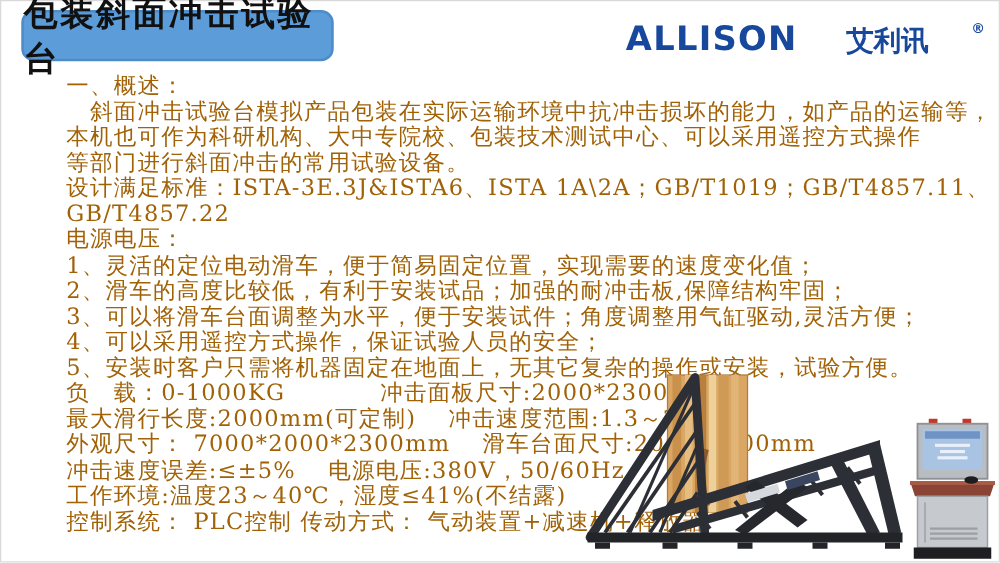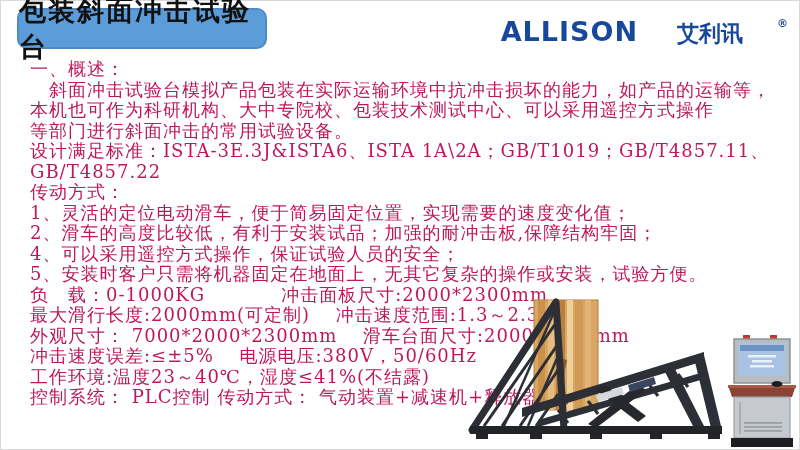--- a/index.html
+++ b/index.html
@@ -17,22 +17,22 @@
   }
   .logo {
     position:absolute; right:12px; top:16px; display:flex; align-items:baseline;
     font-family:"DejaVu Sans","Liberation Sans",sans-serif; color:#17489c;gap:32px;
   }
   .logo .brand { font-size:27px; font-weight:800; letter-spacing:1px; }
   .logo .brand-cn { font-size:22px; font-weight:700; margin-left:7px; }
   .logo .reg { font-size:11px; font-weight:700; position:relative; top:-14px; margin-left:2px; }
   .body-text { position:absolute; left:30px; top:59px; }
   .line {
-    font-size:18px; line-height:20.5px; color:#be185d;
-    letter-spacing:1px; white-space:pre;
+    font-size:18px; line-height:20.5px; color:#a16207;
+    letter-spacing:1px; white-space:pre;margin-left:23px;
   }
   .photo { position:absolute; }
   #machine-photo { left:468px; top:298px; }
   #console-photo { left:726px; top:334px; }
 </style>
 </head>
 <body>
 
 <div class="page">
 
@@ -46,23 +46,24 @@
     <span class="reg">®</span>
   </div>
 
   <div class="body-text">
     <div class="line">一、概述：</div>
     <div class="line">　斜面冲击试验台模拟产品包装在实际运输环境中抗冲击损坏的能力，如产品的运输等，</div>
     <div class="line">本机也可作为科研机构、大中专院校、包装技术测试中心、可以采用遥控方式操作</div>
     <div class="line">等部门进行斜面冲击的常用试验设备。</div>
     <div class="line">设计满足标准：ISTA-3E.3J&amp;ISTA6、ISTA 1A\2A；GB/T1019；GB/T4857.11、</div>
     <div class="line">GB/T4857.22</div>
-    <div class="line">传动方式：</div>
+    <div class="line">电源电压：</div>
     <div class="line">1、灵活的定位电动滑车，便于简易固定位置，实现需要的速度变化值；</div>
     <div class="line">2、滑车的高度比较低，有利于安装试品；加强的耐冲击板,保障结构牢固；</div>
+    <div class="line">3、可以将滑车台面调整为水平，便于安装试件；角度调整用气缸驱动,灵活方便；</div>
     <div class="line">4、可以采用遥控方式操作，保证试验人员的安全；</div>
     <div class="line">5、安装时客户只需将机器固定在地面上，无其它复杂的操作或安装，试验方便。</div>
     <div class="line">负　载：0-1000KG　　　　冲击面板尺寸:2000*2300mm</div>
     <div class="line">最大滑行长度:2000mm(可定制)　 冲击速度范围:1.3～2.3m/</div>
     <div class="line">外观尺寸： 7000*2000*2300mm　 滑车台面尺寸:2000*2000mm</div>
     <div class="line">冲击速度误差:≤±5%　 电源电压:380V，50/60Hz</div>
     <div class="line">工作环境:温度23～40℃，湿度≤41%(不结露)</div>
     <div class="line">控制系统： PLC控制 传动方式： 气动装置+减速机+释放器</div>
   </div>
 

